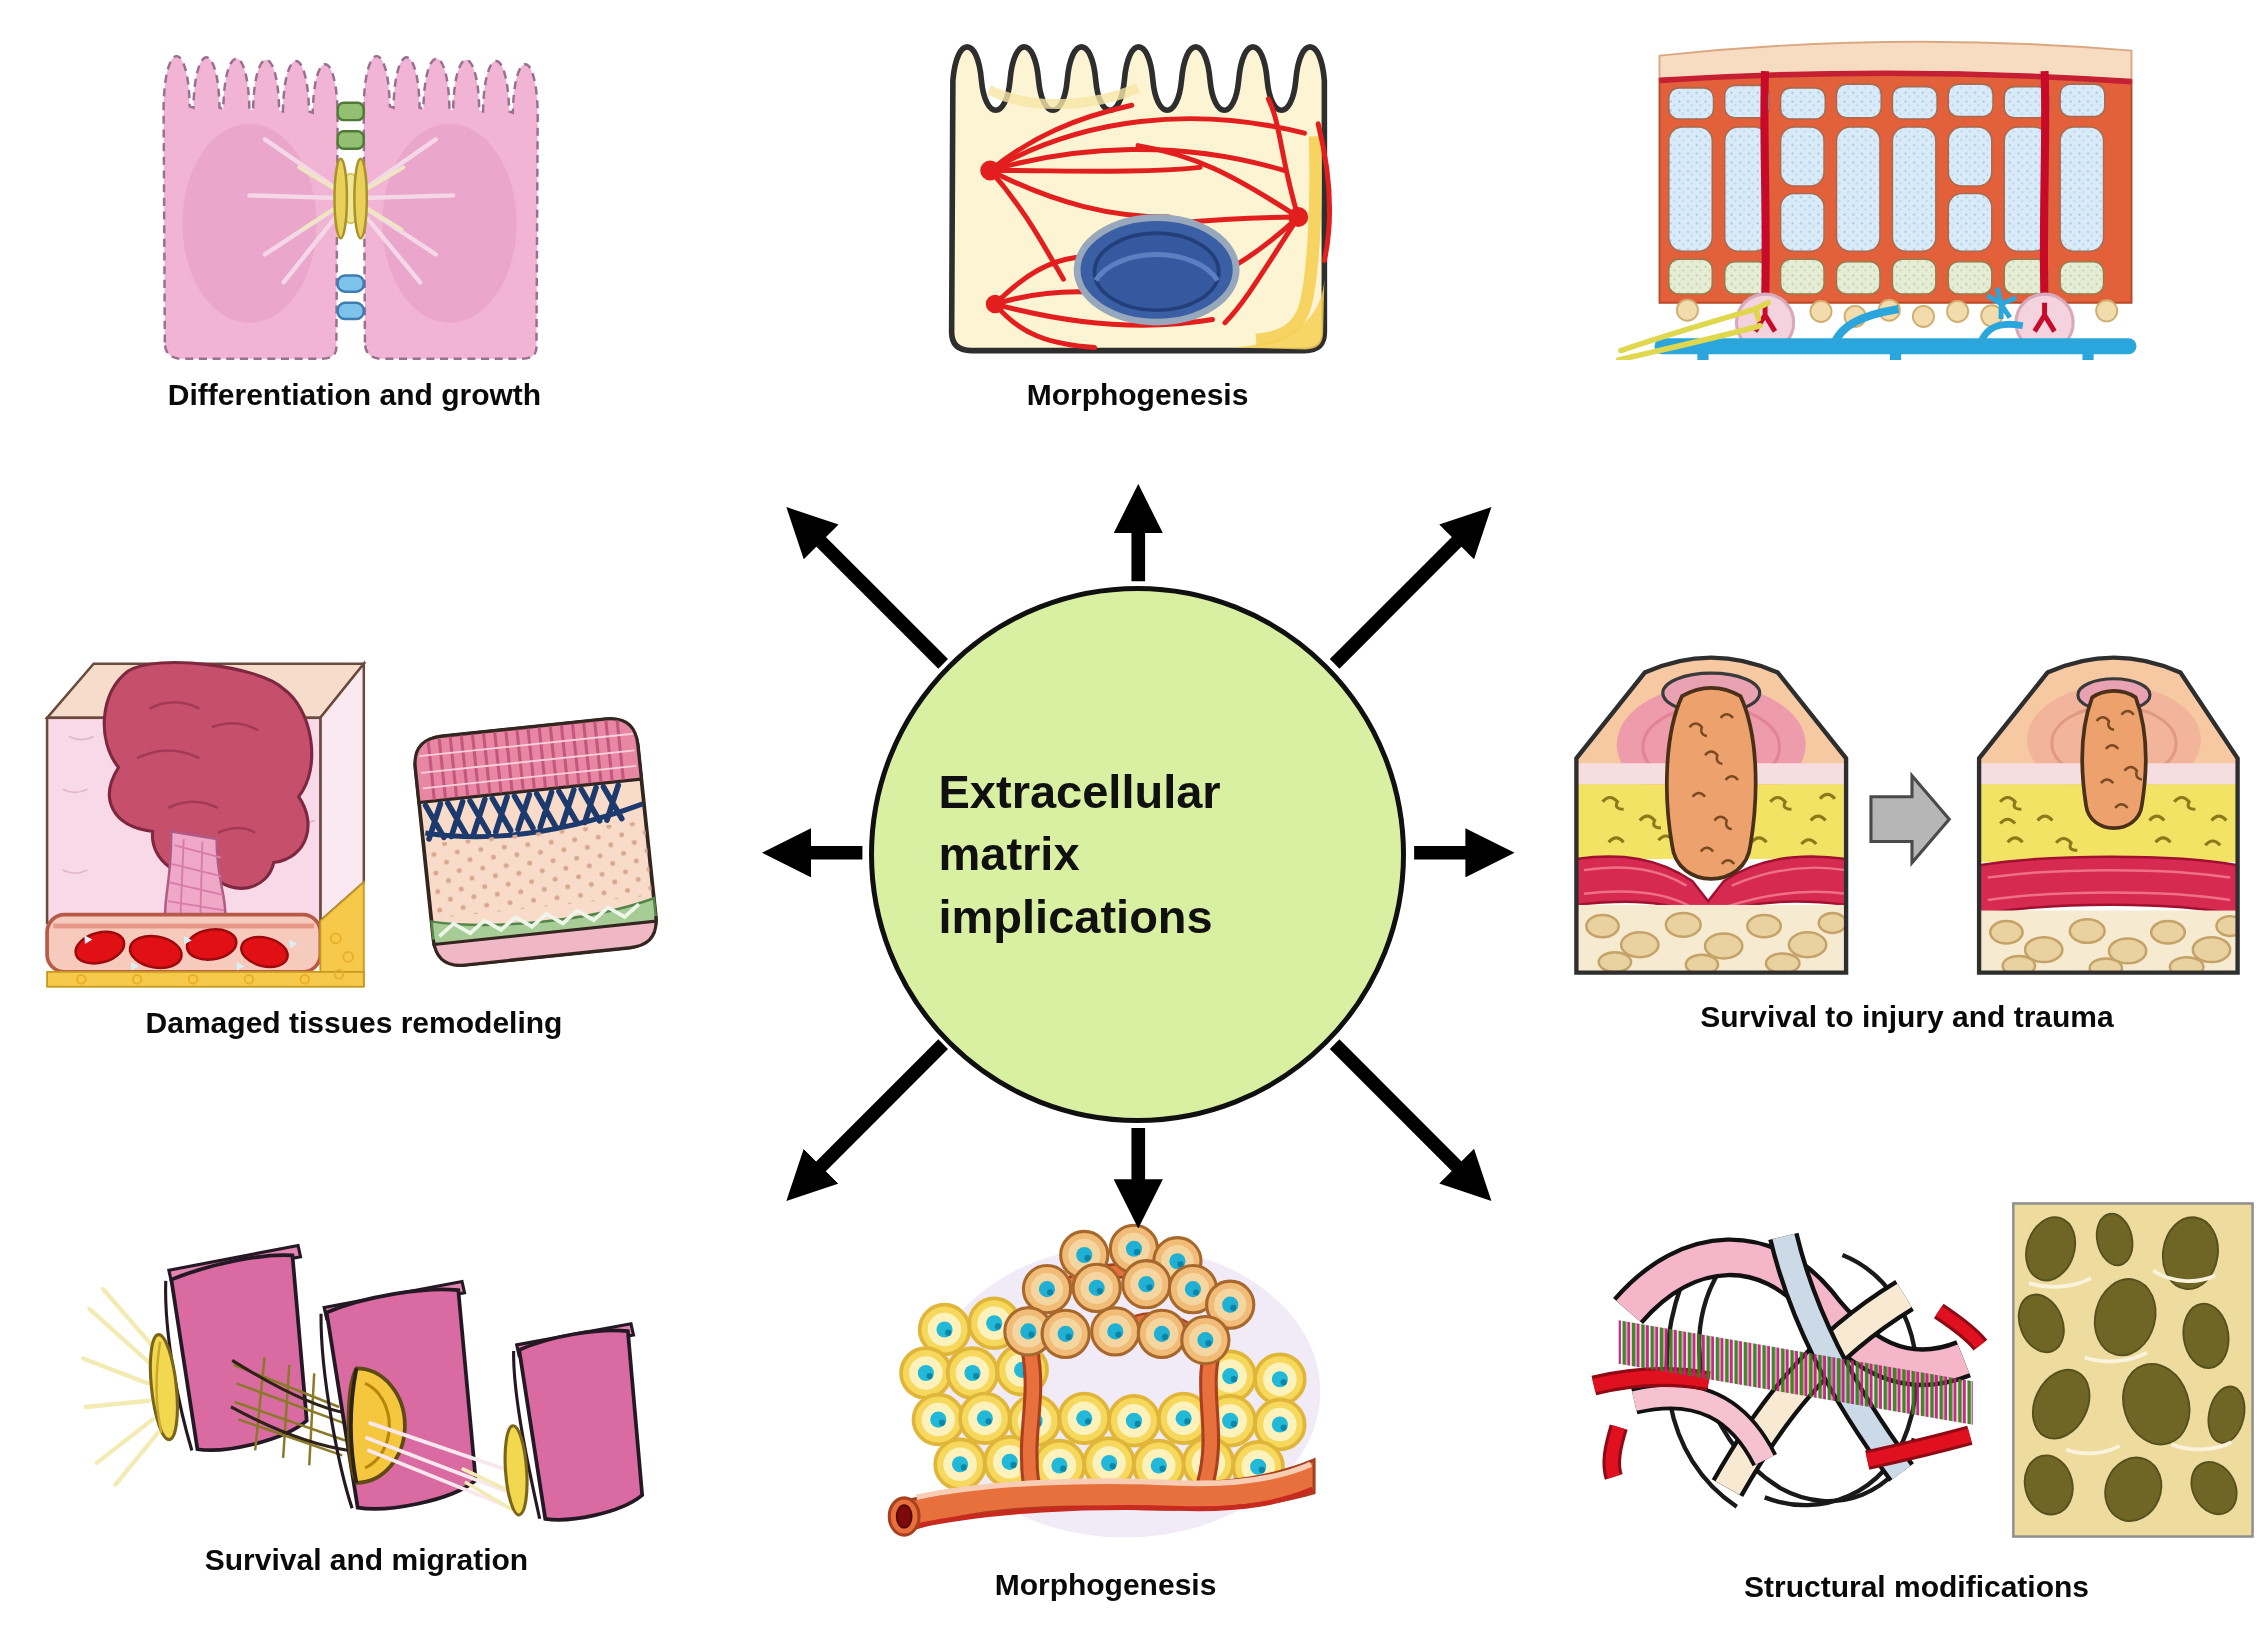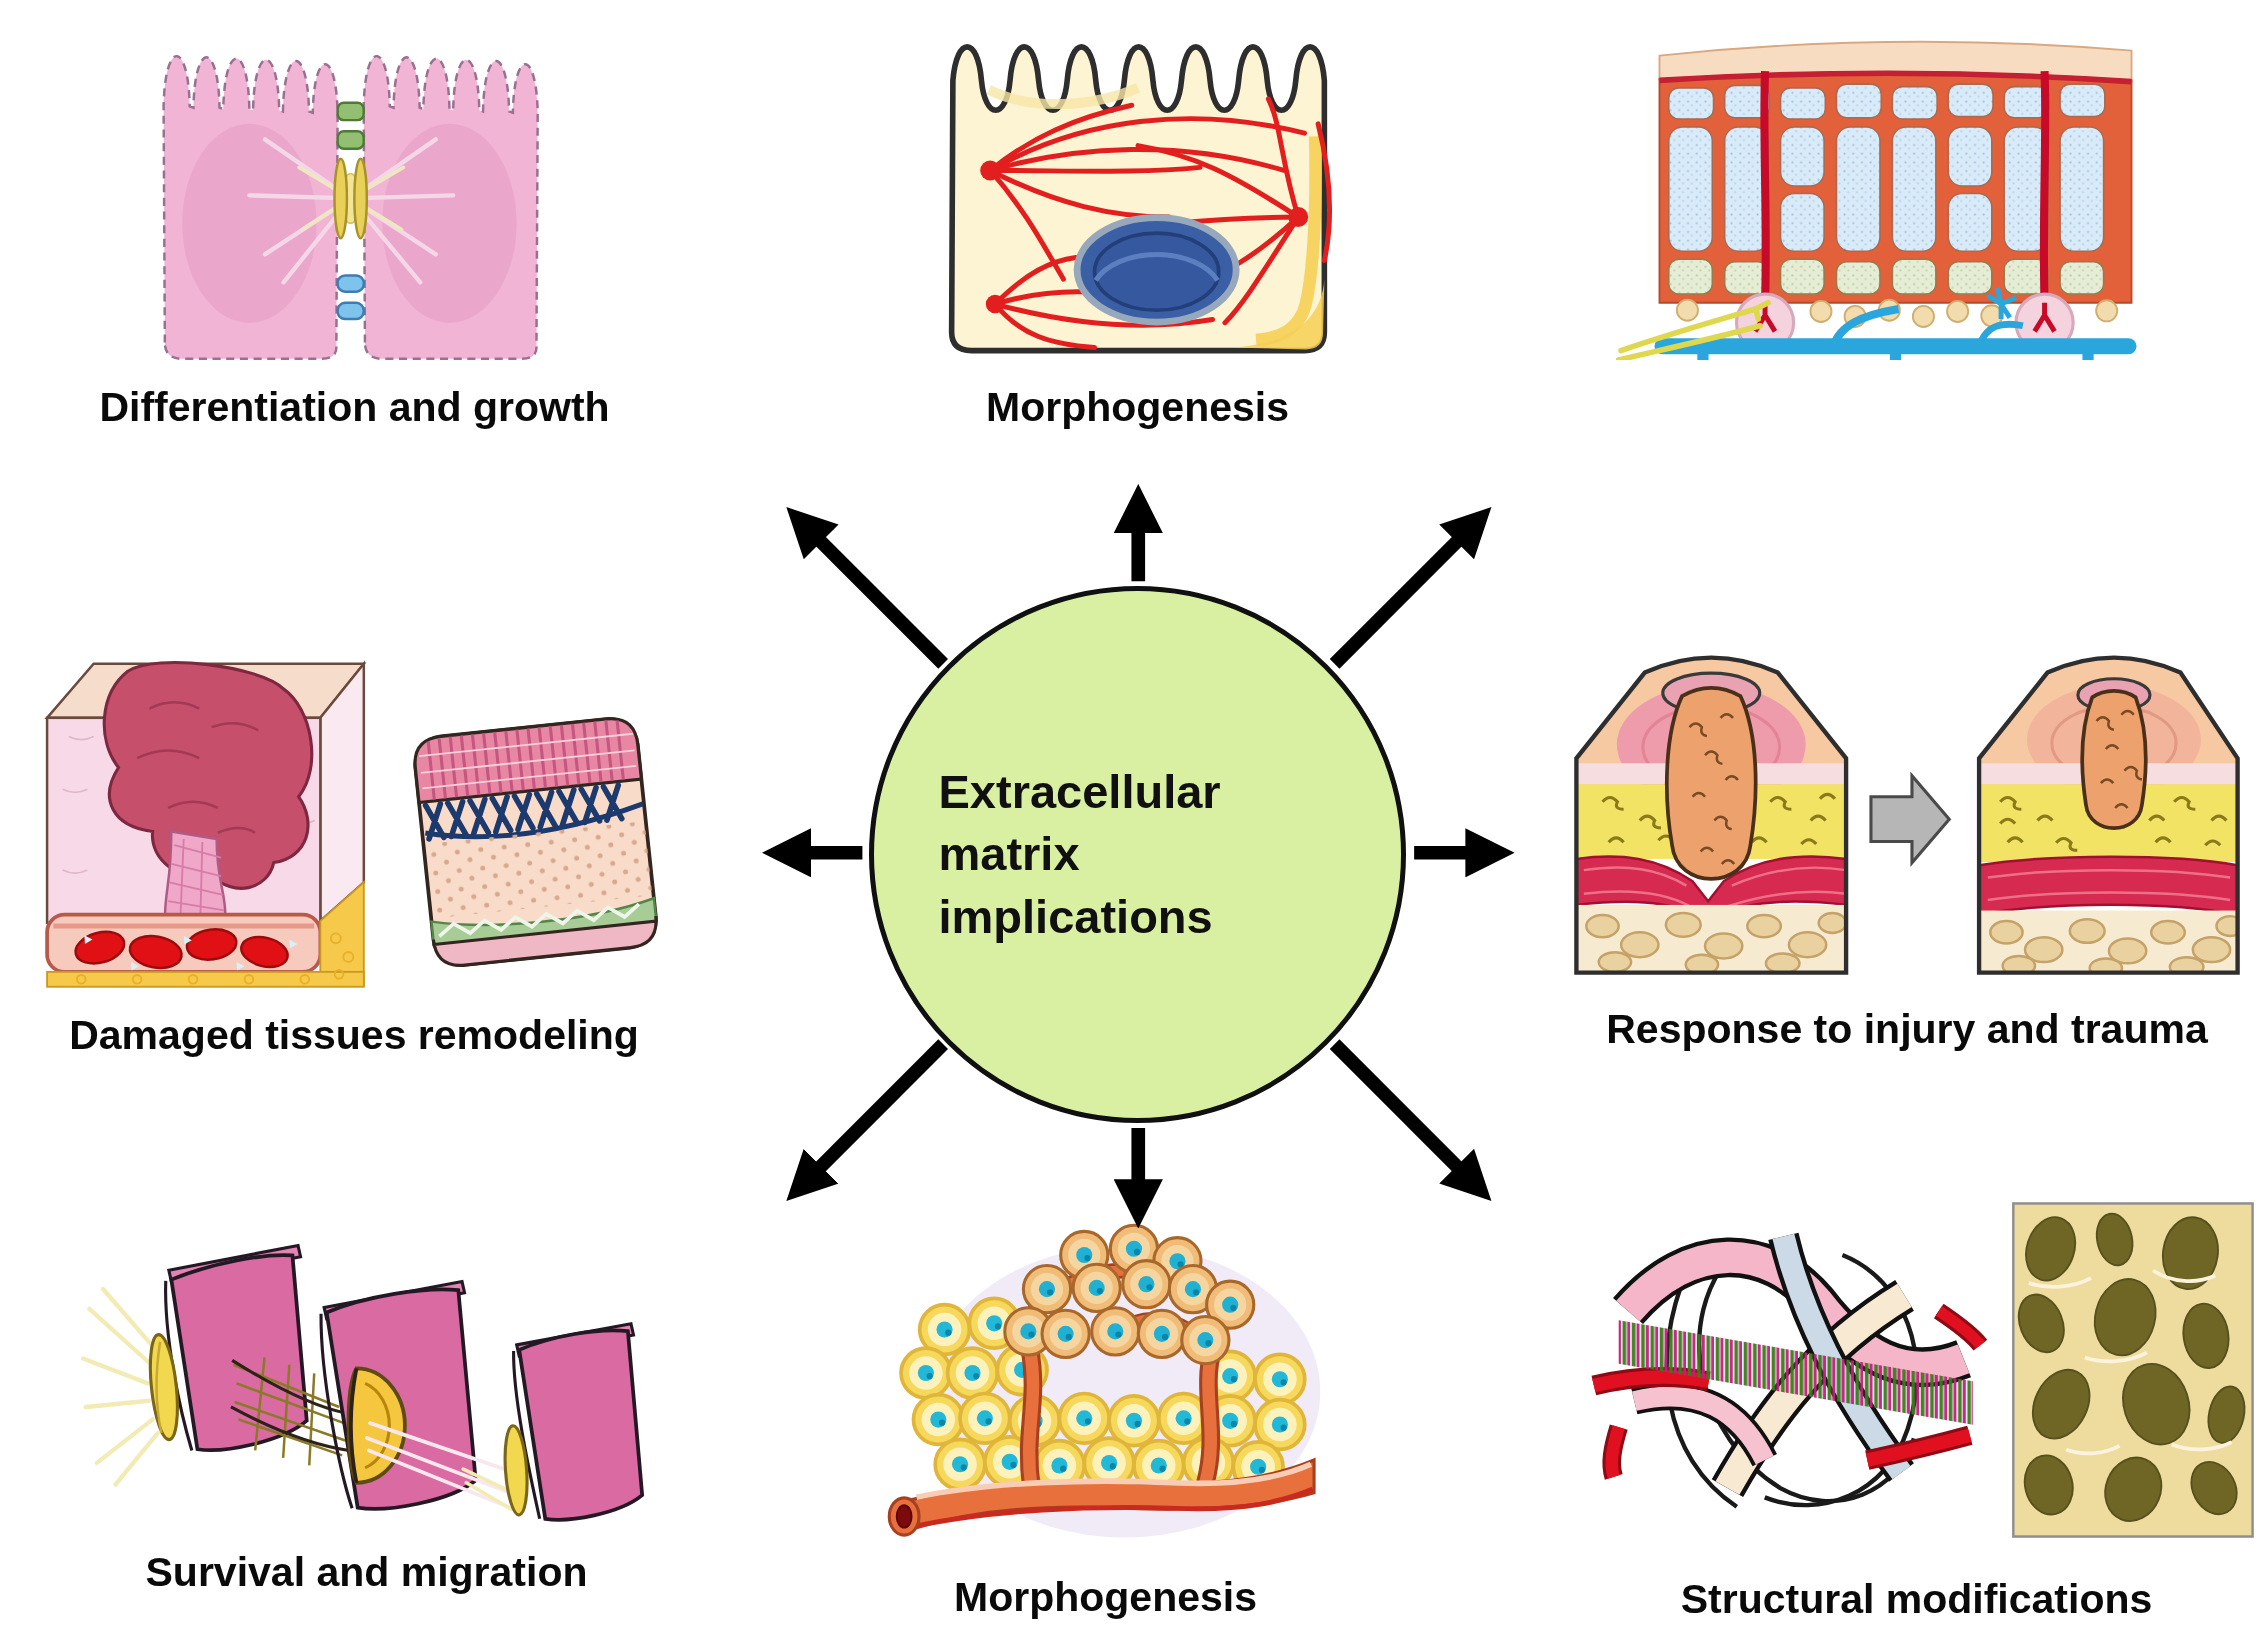--- a/index.html
+++ b/index.html
@@ -1,21 +1,21 @@
 <!DOCTYPE html>
 <html style="font-size:10px"><head>
 <meta charset="utf-8">
 <style>
   html,body{margin:0;padding:0;background:#ffffff;}
   .stage{position:relative;width:2261px;height:1631px;background:#ffffff;overflow:hidden;
          font-family:"Liberation Sans", sans-serif;}
   .panel{position:absolute;display:flex;flex-direction:column;align-items:center;z-index:1;}
   .panel svg{display:block;}
-  .node-label{font-weight:bold;font-size:41px;color:#0a0a0a;text-align:center;white-space:nowrap;
-              margin-top:24px;letter-spacing:0px;}
+  .node-label{font-weight:bold;font-size:30px;color:#0a0a0a;text-align:center;white-space:nowrap;
+              margin-top:18px;letter-spacing:0px;}
   #arrows{position:absolute;left:0;top:0;z-index:2;pointer-events:none;}
   .hub{position:absolute;left:869px;top:586px;width:537px;height:537px;border-radius:50%;
        background:#d9f0a2;border:5.6px solid #101010;box-sizing:border-box;z-index:3;
        display:flex;align-items:center;justify-content:center;}
   .hub-title{font-weight:bold;font-size:47px;line-height:1.32;color:#101010;text-align:left;
              width:398px;}
 </style>
 </head>
 <body>
 
@@ -323,21 +323,21 @@
             <ellipse cx="1000" cy="536" rx="27" ry="16"></ellipse>
         </g>
         <ellipse cx="883" cy="98" rx="58" ry="26" fill="#e8a2b2" stroke="#3a3a3a" stroke-width="5"></ellipse>
         <path d="M848,102 C830,150 828,210 838,275 C844,325 922,325 928,275 C938,212 936,150 918,102 C898,88 868,88 848,102 Z" fill="#eda26e" stroke="#4a3018" stroke-width="6"></path>
         <g stroke="#7a4a22" stroke-width="4" fill="none">
           <path d="M855,140 q10,-12 20,0 q-4,12 8,14 M895,130 q10,-12 20,0 M870,185 q10,-12 20,0 M900,220 q10,-12 20,0 q-4,12 8,14 M862,240 q10,-12 20,0 M885,280 q10,-12 20,0"></path>
         </g>
       </g>
       <path d="M666,545 L666,200 L776,62 Q883,14 990,62 L1082,200 L1082,545 Z" fill="none" stroke="#2e2e2e" stroke-width="7"></path>
     </svg>
-    <figcaption class="node-label">Response to injury and trauma</figcaption>
+    <figcaption class="node-label">Survival to injury and trauma</figcaption>
   </figure>
 
   <figure class="panel" style="left:31px;top:1202px;width:671px;margin:0;">
     <svg width="578" height="323" viewBox="0 0 930 520">
       <g stroke="#f2ecb4" stroke-width="7" stroke-linecap="round">
         <line x1="118" y1="262" x2="18" y2="172"></line>
           <line x1="112" y1="292" x2="8" y2="252"></line>
         <line x1="114" y1="320" x2="12" y2="330"></line>
           <line x1="120" y1="350" x2="30" y2="420"></line>
         <line x1="125" y1="238" x2="40" y2="140"></line>

